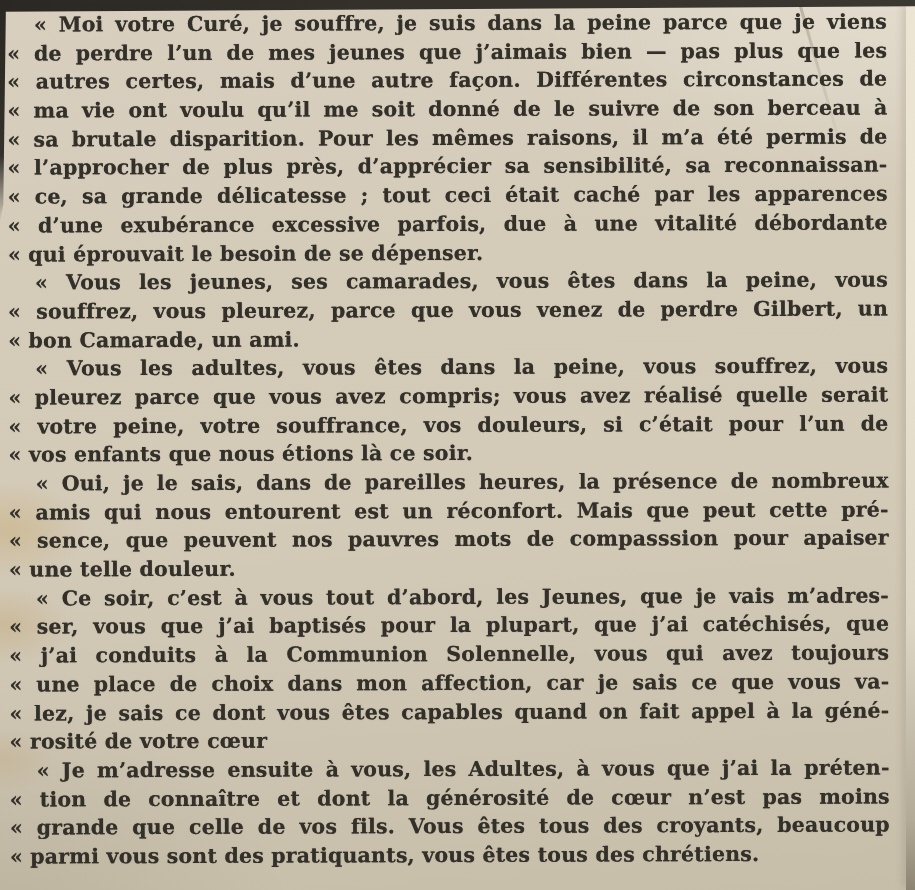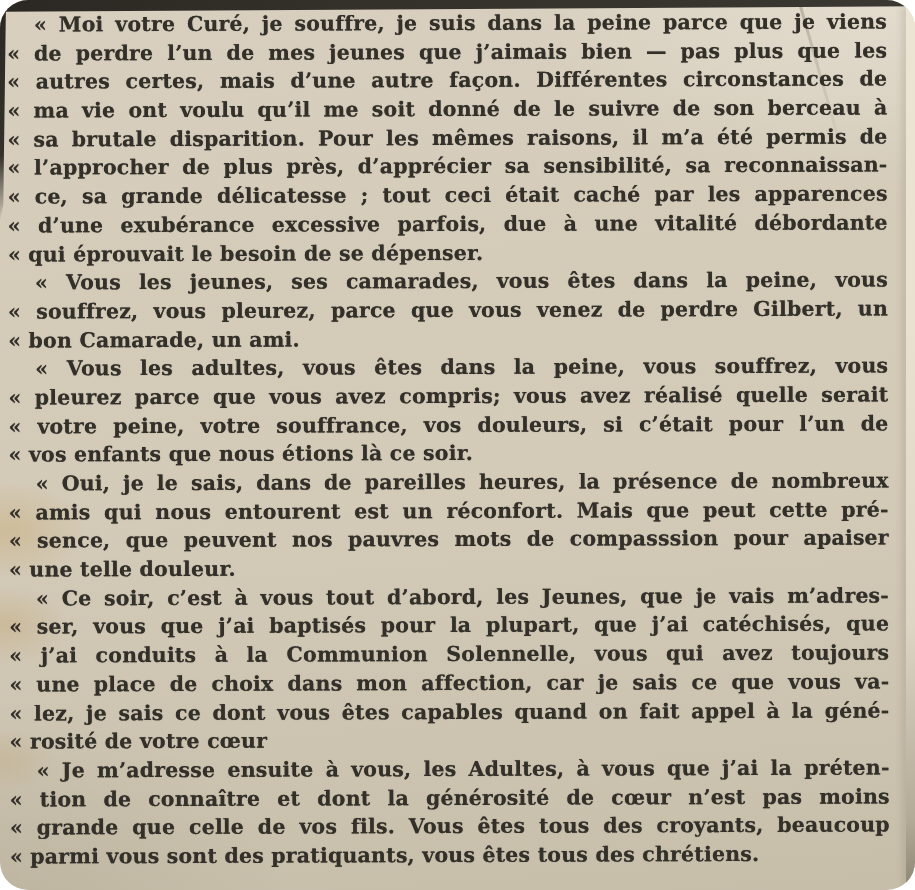--- a/index.html
+++ b/index.html
@@ -23,21 +23,20 @@
     width: 915px;
     height: 890px;
     overflow: hidden;
     background:
       radial-gradient(ellipse 110px 70px at 10px 530px, rgba(196,160,92,0.34), rgba(196,160,92,0) 70%),
       radial-gradient(ellipse 90px 55px at 6px 625px, rgba(190,152,84,0.28), rgba(190,152,84,0) 70%),
       radial-gradient(ellipse 70px 45px at 4px 760px, rgba(188,150,92,0.20), rgba(188,150,92,0) 70%),
       radial-gradient(ellipse 520px 260px at 96% 0%, rgba(242,238,226,0.45), rgba(242,238,226,0) 72%),
       radial-gradient(ellipse 420px 320px at 0% 104%, rgba(115,105,85,0.14), rgba(115,105,85,0) 70%),
       linear-gradient(176deg, #d8cfbf 0%, #d4cbb9 30%, var(--paper) 55%, #cdc4b1 78%, #c7beaa 100%);
-    border-radius: 28px;
   }
   .edge-top {
     position: absolute;
     top: -5px;
     left: -10px;
     width: 940px;
     height: 14px;
     background: linear-gradient(90deg, #2b2823 0%, var(--scan-edge-dark) 40%, #3b3831 100%);
     transform: rotate(-0.35deg);
     z-index: 3;

